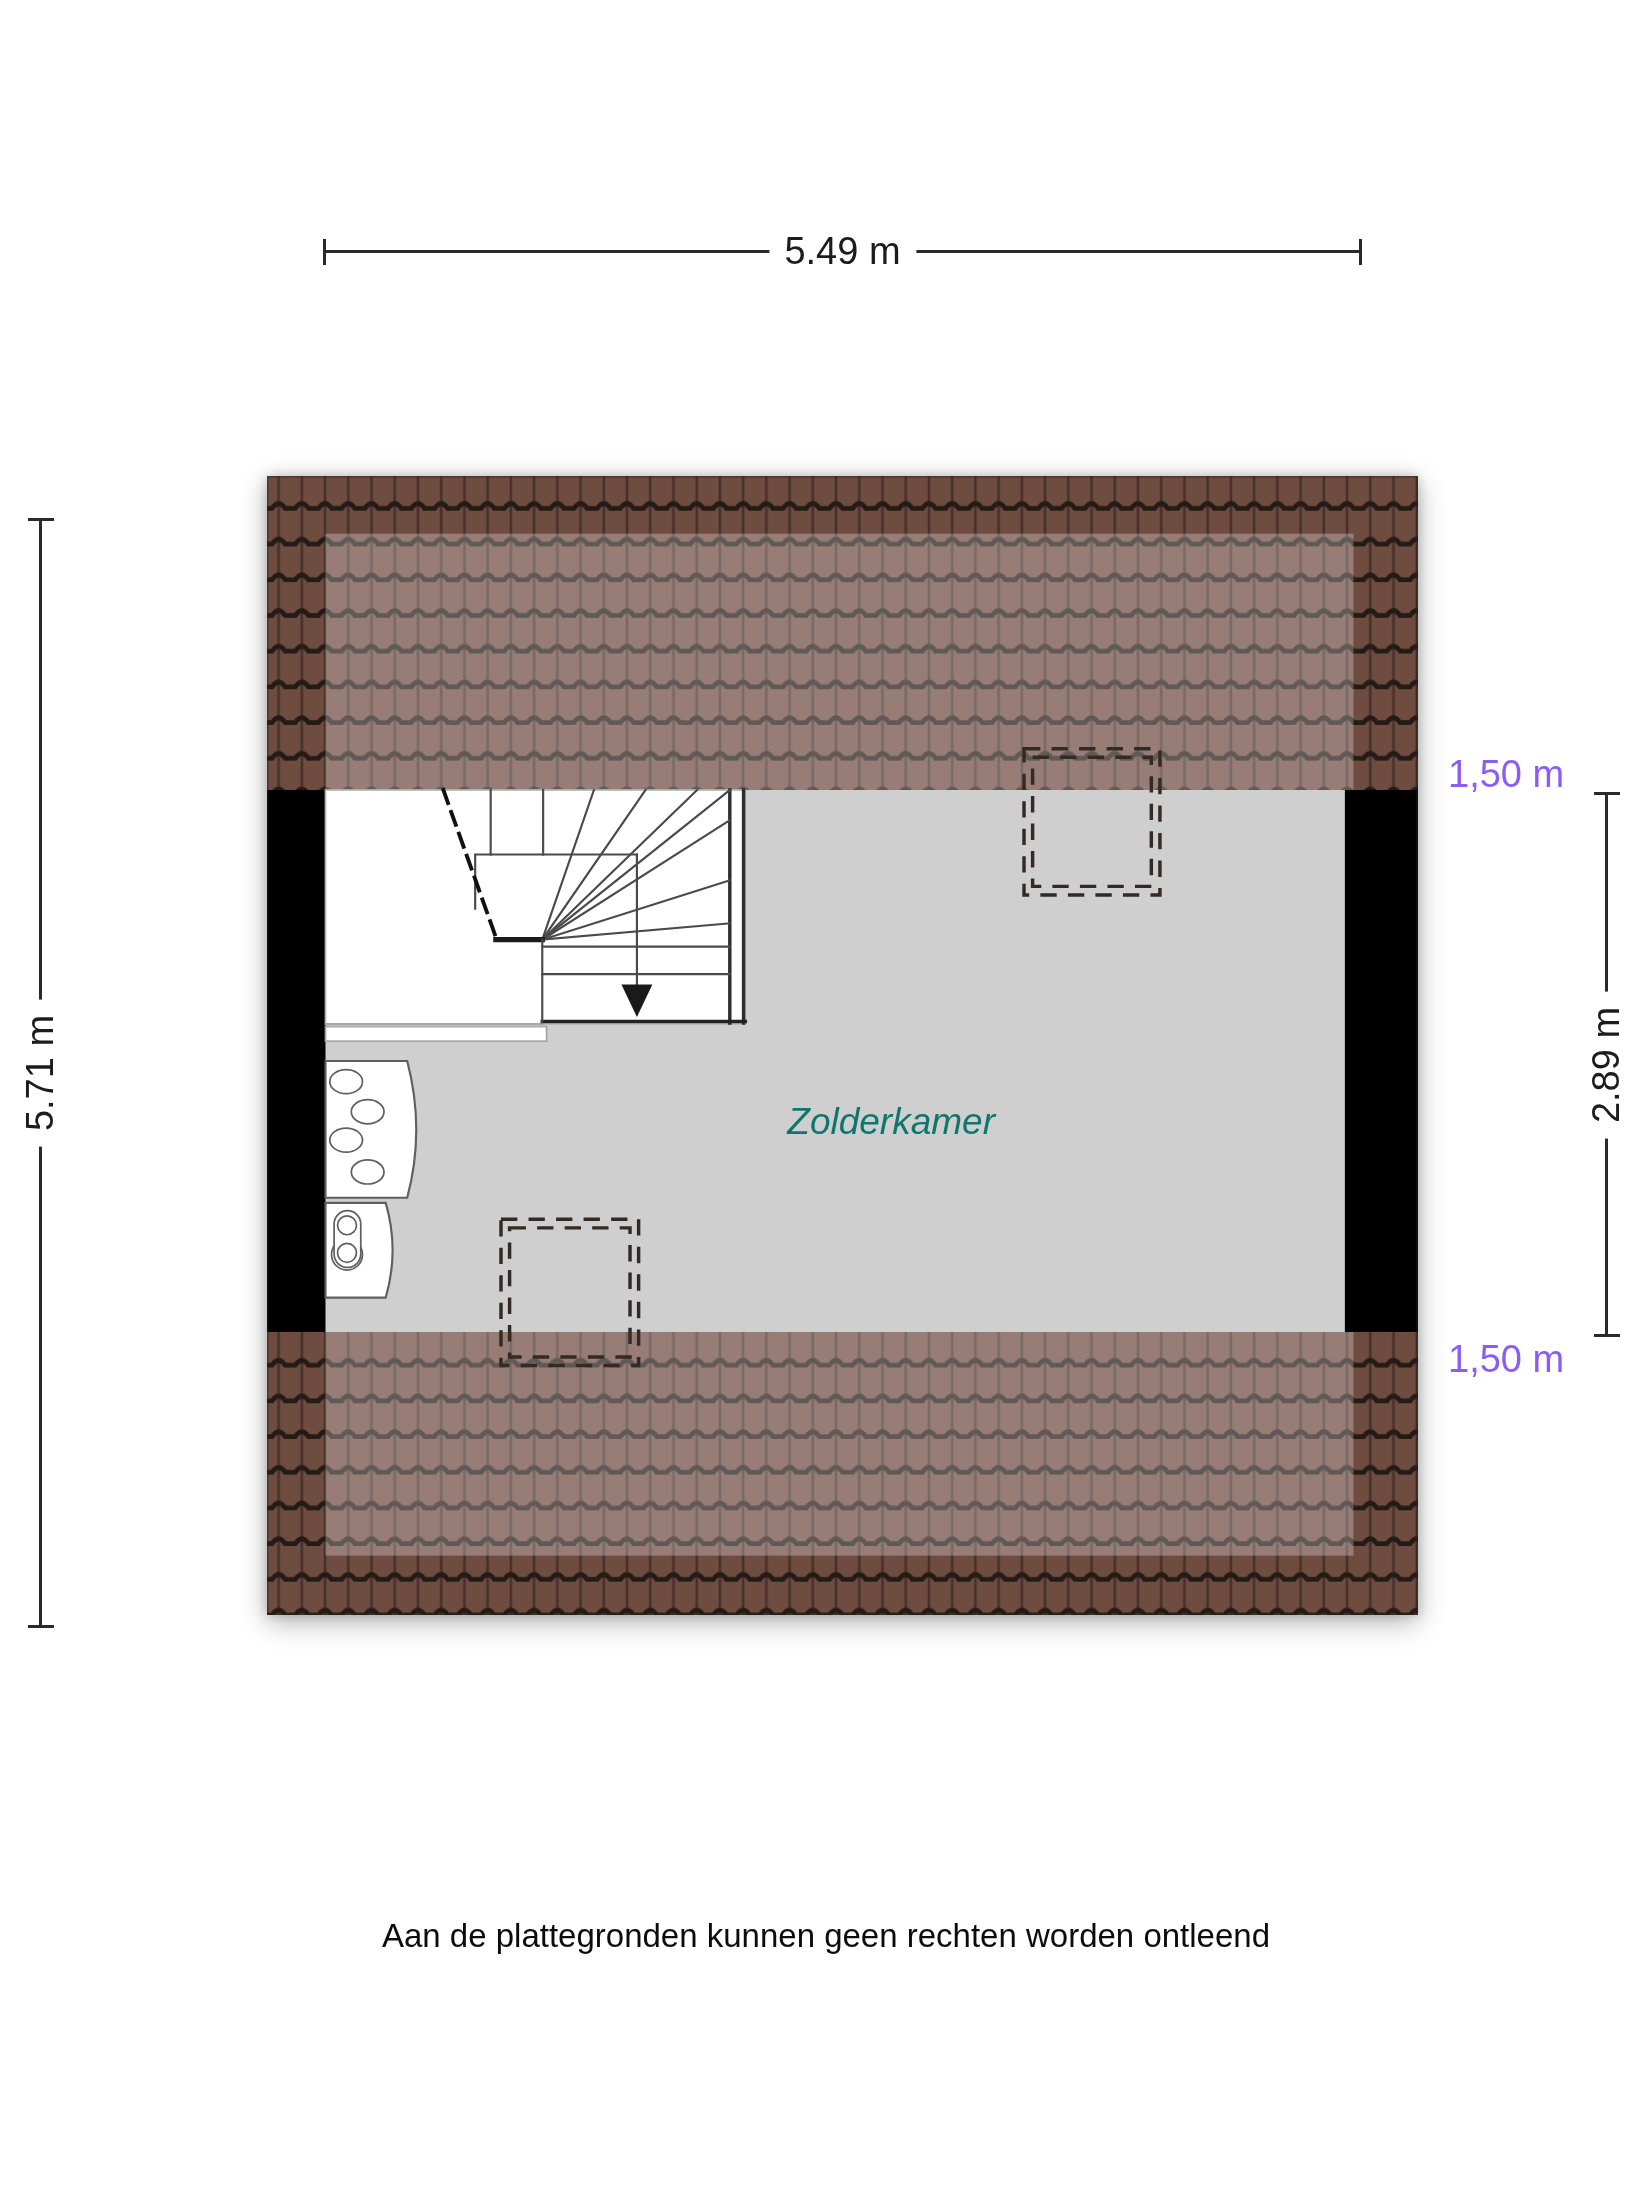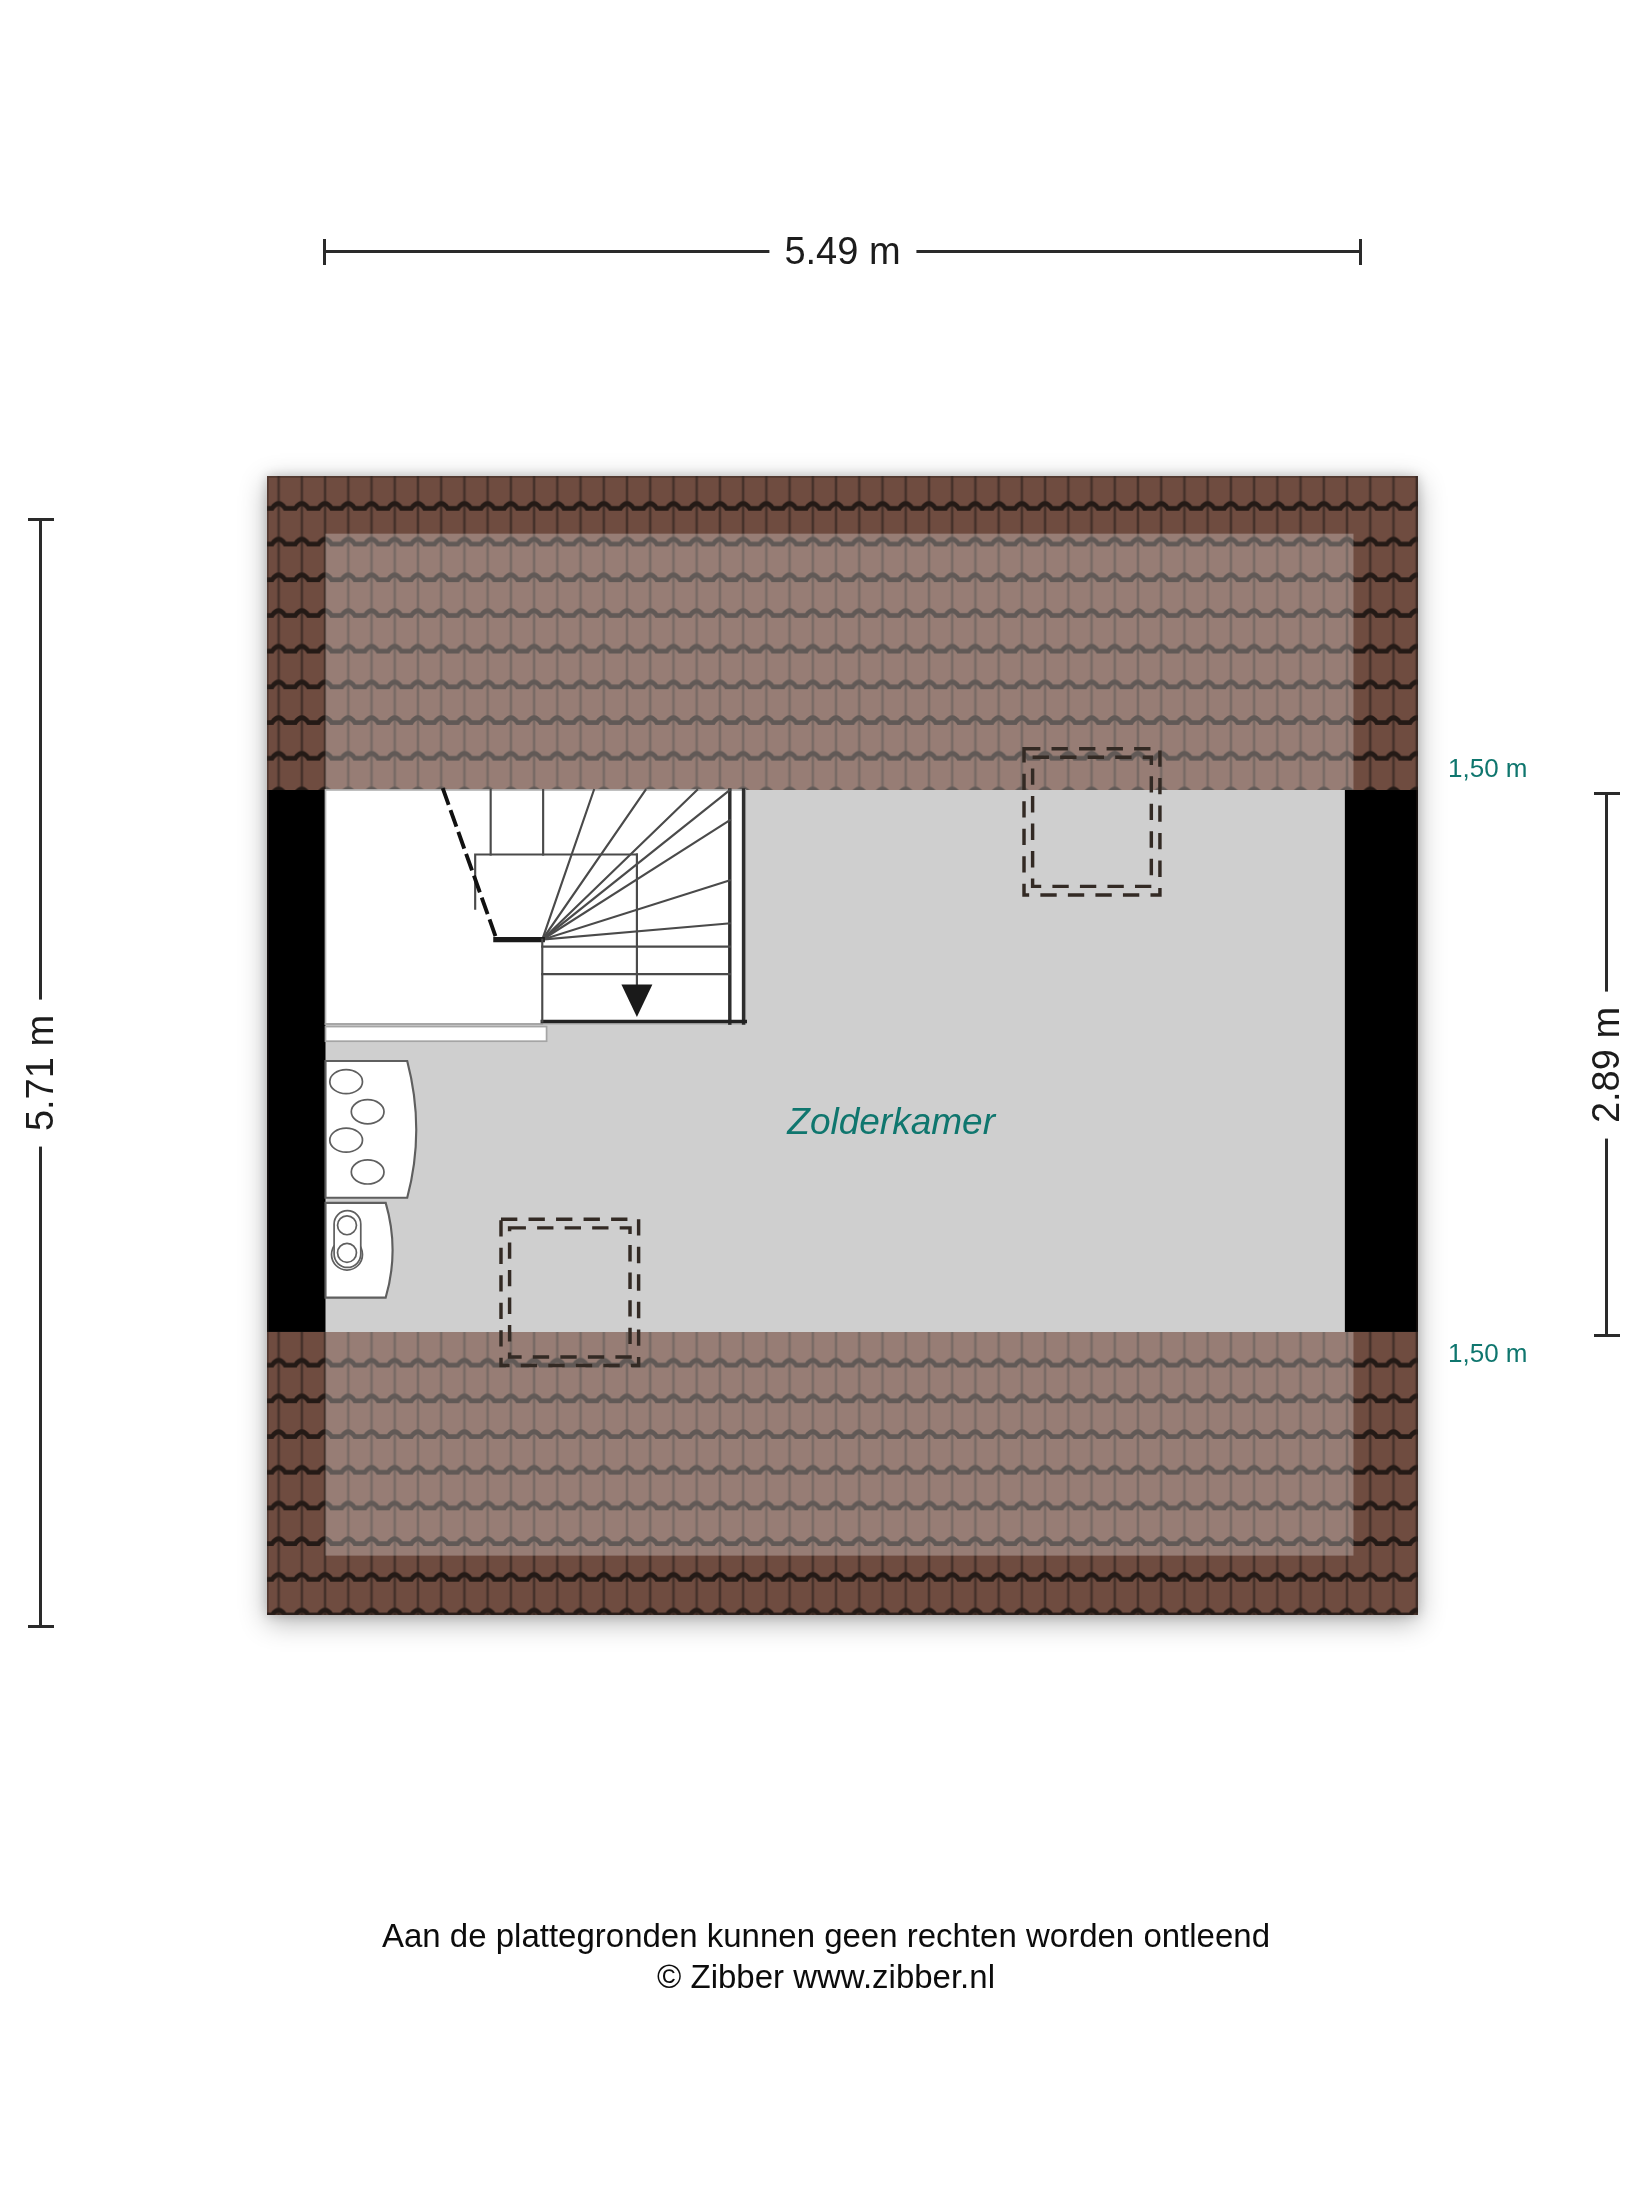--- a/index.html
+++ b/index.html
@@ -19,21 +19,21 @@
   .dim .tick-v{position:absolute;width:2.6px;height:26px;background:#2a2a2a;top:-11.2px;}
   .dim .tick-h{position:absolute;height:2.6px;width:26px;background:#2a2a2a;left:-11.2px;}
   .dim-label{
     position:absolute;left:50%;top:50%;
     transform:translate(-50%,-50%);
     background:#ffffff;padding:1.7px 15.5px;
     font-size:38px;white-space:nowrap;line-height:1;
   }
   .dim-label.rot{transform:translate(-50%,-50%) rotate(-90deg);}
   .knee-label{
-    position:absolute;font-size:26px;color:#0f766e;white-space:nowrap;line-height:1;
+    position:absolute;font-size:38px;color:#8b5cf6;white-space:nowrap;line-height:1;
   }
 
   
   .plan{
     position:absolute;left:267px;top:476px;width:1151px;height:1139px;
     box-shadow:0 6.9px 26px rgba(0,0,0,0.30), 0 0 10.3px rgba(0,0,0,0.18);
   }
   .plan svg{display:block;}
   .room-label{
     position:absolute;left:470px;top:626px;width:258px;
@@ -161,17 +161,16 @@
       </g>
 
       <rect x="1" y="1" width="1336" height="1322" fill="none" stroke="#2e221c" stroke-opacity="0.45" stroke-width="2"></rect>
     </svg>
 
     <div class="room-label">Zolderkamer</div>
   </div>
 
   <div class="footer">
     <div>Aan de plattegronden kunnen geen rechten worden ontleend</div>
-    <div>© Zibber www.zibber.nl</div>
   </div>
 
 </div>
 
 
 </body></html>

